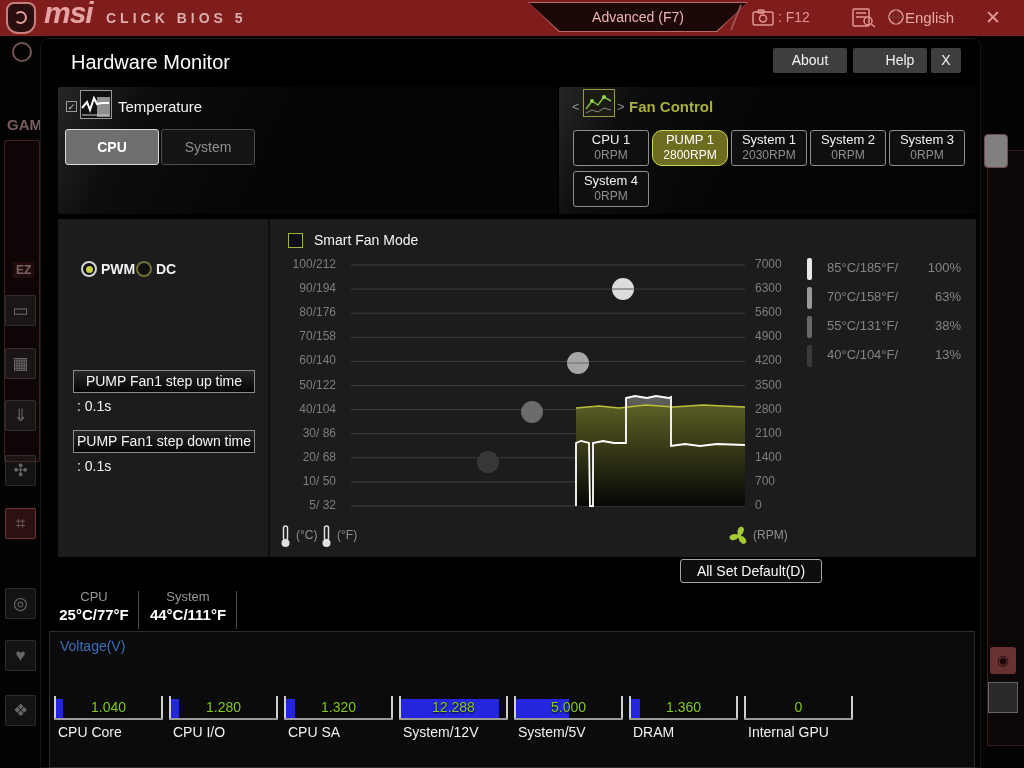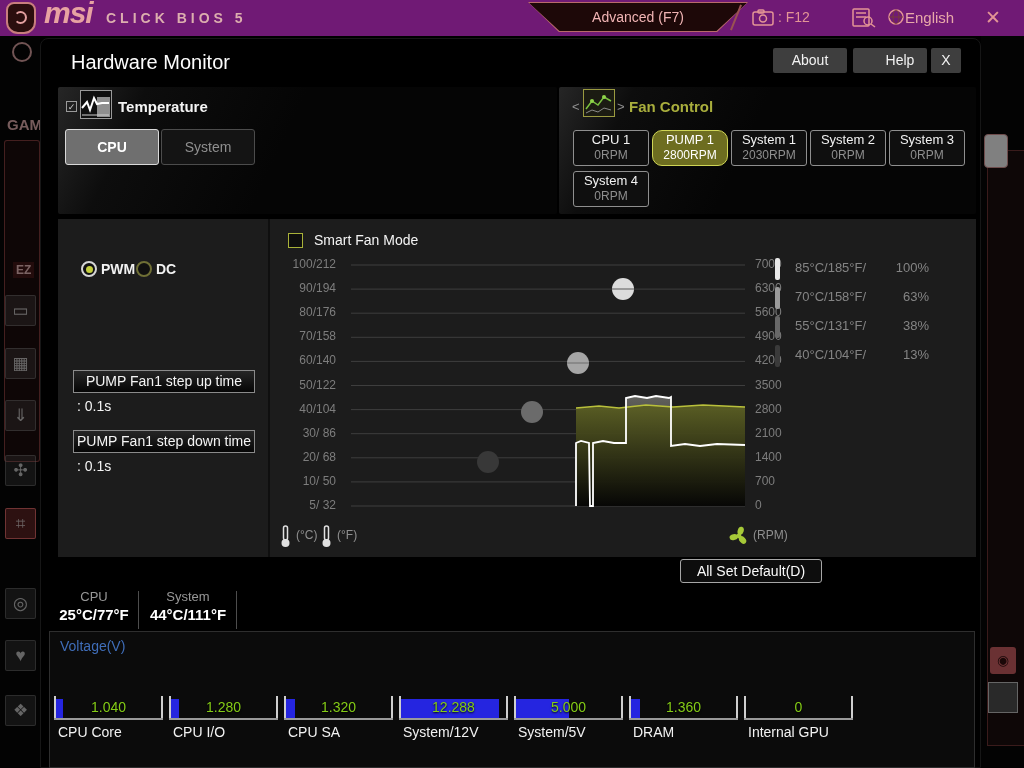--- a/index.html
+++ b/index.html
@@ -2,21 +2,21 @@
 <html><head>
 <meta charset="utf-8">
 <style>
   * { margin:0; padding:0; box-sizing:border-box; }
   html,body { background:#000; }
   body { width:1024px; height:768px; position:relative; overflow:hidden;
          font-family:"Liberation Sans", sans-serif; color:#fff; }
   .abs { position:absolute; }
 
   
-  #topbar { left:0; top:0; width:1024px; height:36px; background:#701a75; }
+  #topbar { left:0; top:0; width:1024px; height:36px; background:#7f1d1d; }
   #msi-shield { left:6px; top:2px; width:30px; height:32px; border:2px solid #c97e7e;
     border-radius:8px 8px 12px 12px; background:#2b0e0e; }
   #msi-shield .swirl { position:absolute; left:6px; top:7px; width:13px; height:13px;
     border:2px solid #e3a0a0; border-radius:50%; border-left-color:transparent; }
   #brand { left:44px; top:-4px; font-size:30px; font-weight:bold; font-style:italic;
     color:#e7a2a2; letter-spacing:-1px; }
   #brand-sub { left:106px; top:10px; font-size:14px; font-weight:bold; color:#dcaeae;
     letter-spacing:4px; }
   #adv-trap { left:528px; top:2px; width:220px; height:30px;
     background:#b96a6a; clip-path:polygon(0 0,100% 0,86% 100%,14% 100%); }
@@ -62,21 +62,21 @@
   #btn-help  { left:812px; width:74px;padding-left:20px; }
   #btn-x     { left:890px; width:30px; }
 
   
   .panel { top:48px; height:127px; background:linear-gradient(115deg,#262626 0%,#0d0d0d 16%,#050505 45%);
     border-radius:2px; }
   #panel-temp { left:17px; width:499px; }
   #panel-fan  { left:518px; width:417px; }
   #temp-chk { left:8px; top:14px; width:11px; height:11px; border:1px solid #9a9a9a;
     font-size:9px; line-height:10px; text-align:center; color:#cfcfcf; }
-  #temp-title { left:60px; top:11px; font-size:15px; font-weight:bold; color:#f4f4f4; }
+  #temp-title { left:60px; top:11px; font-size:15px; font-weight:normal; color:#f4f4f4; }
   .tab { top:42px; width:94px; height:36px; font-size:14px; text-align:center; line-height:34px;
     border-radius:3px; cursor:pointer; }
   .tab.sel { background:#6f6f6f; border:1px solid #d9d9d9; color:#fff; font-weight:bold; }
   .tab.unsel { background:#141414; border:1px solid #4c4c4c; color:#8f8f8f; }
   #tab-cpu { left:7px; } #tab-system { left:103px; }
   .fc-arrow { top:12px; font-size:13px; color:#8f8f8f; }
   #fc-title { left:70px; top:11px; font-size:15px; font-weight:bold; color:#a9ae3d; }
   .fan-btn { width:76px; height:36px; background:#0f0f0f; border:1px solid #8f8f8f; border-radius:3px;
     text-align:center; cursor:pointer; }
   .fan-btn .nm { font-size:13px; color:#f2f2f2; line-height:17px; }
@@ -96,21 +96,21 @@
   #lbl-pwm { left:43px; } #lbl-dc { left:98px; }
   .step-box { left:15px; width:182px; height:23px; border:1px solid #8a8a8a;
     background:linear-gradient(#262626,#050505); font-size:14px; color:#f4f4f4;
     text-align:center; line-height:21px; cursor:pointer; }
   .step-val { left:19px; font-size:14px; color:#f4f4f4; }
   #smart-chk { left:230px; top:14px; width:15px; height:15px; border:1px solid #a9b239; background:#0e0e0e; cursor:pointer; }
   #smart-label { left:256px; top:13px; font-size:14px; color:#f4f4f4; }
   .tick-l { left:216px; width:62px; text-align:right; font-size:12px; color:#7d7d7d; white-space:pre; }
   .tick-r { left:697px; width:44px; text-align:left; font-size:12px; color:#7d7d7d; }
   #curve-svg { left:293px; top:46px; overflow:visible; }
-  .pct-row { left:713px; width:166px; height:24px; }
+  .pct-row { left:745px; width:166px; height:24px; }
   .pct-bar { position:absolute; left:4px; top:1px; width:5px; height:22px; border-radius:2px; }
   .pct-t { position:absolute; left:24px; top:3px; font-size:13px; color:#848484; }
   .pct-v { position:absolute; right:8px; top:3px; font-size:13px; color:#848484; }
   .axis-txt { top:309px; font-size:12px; color:#8f8f8f; }
 
   
   .act-btn { top:520px; width:142px; height:24px; background:#0d0d0d; border:1px solid #a6a6a6;
     border-radius:3px; color:#fafafa; font-size:14px; text-align:center; line-height:22px; cursor:pointer; }
   .temp-group { top:550px; width:86px; text-align:center; }
   .temp-group .tl { font-size:13px; color:#979797; }

